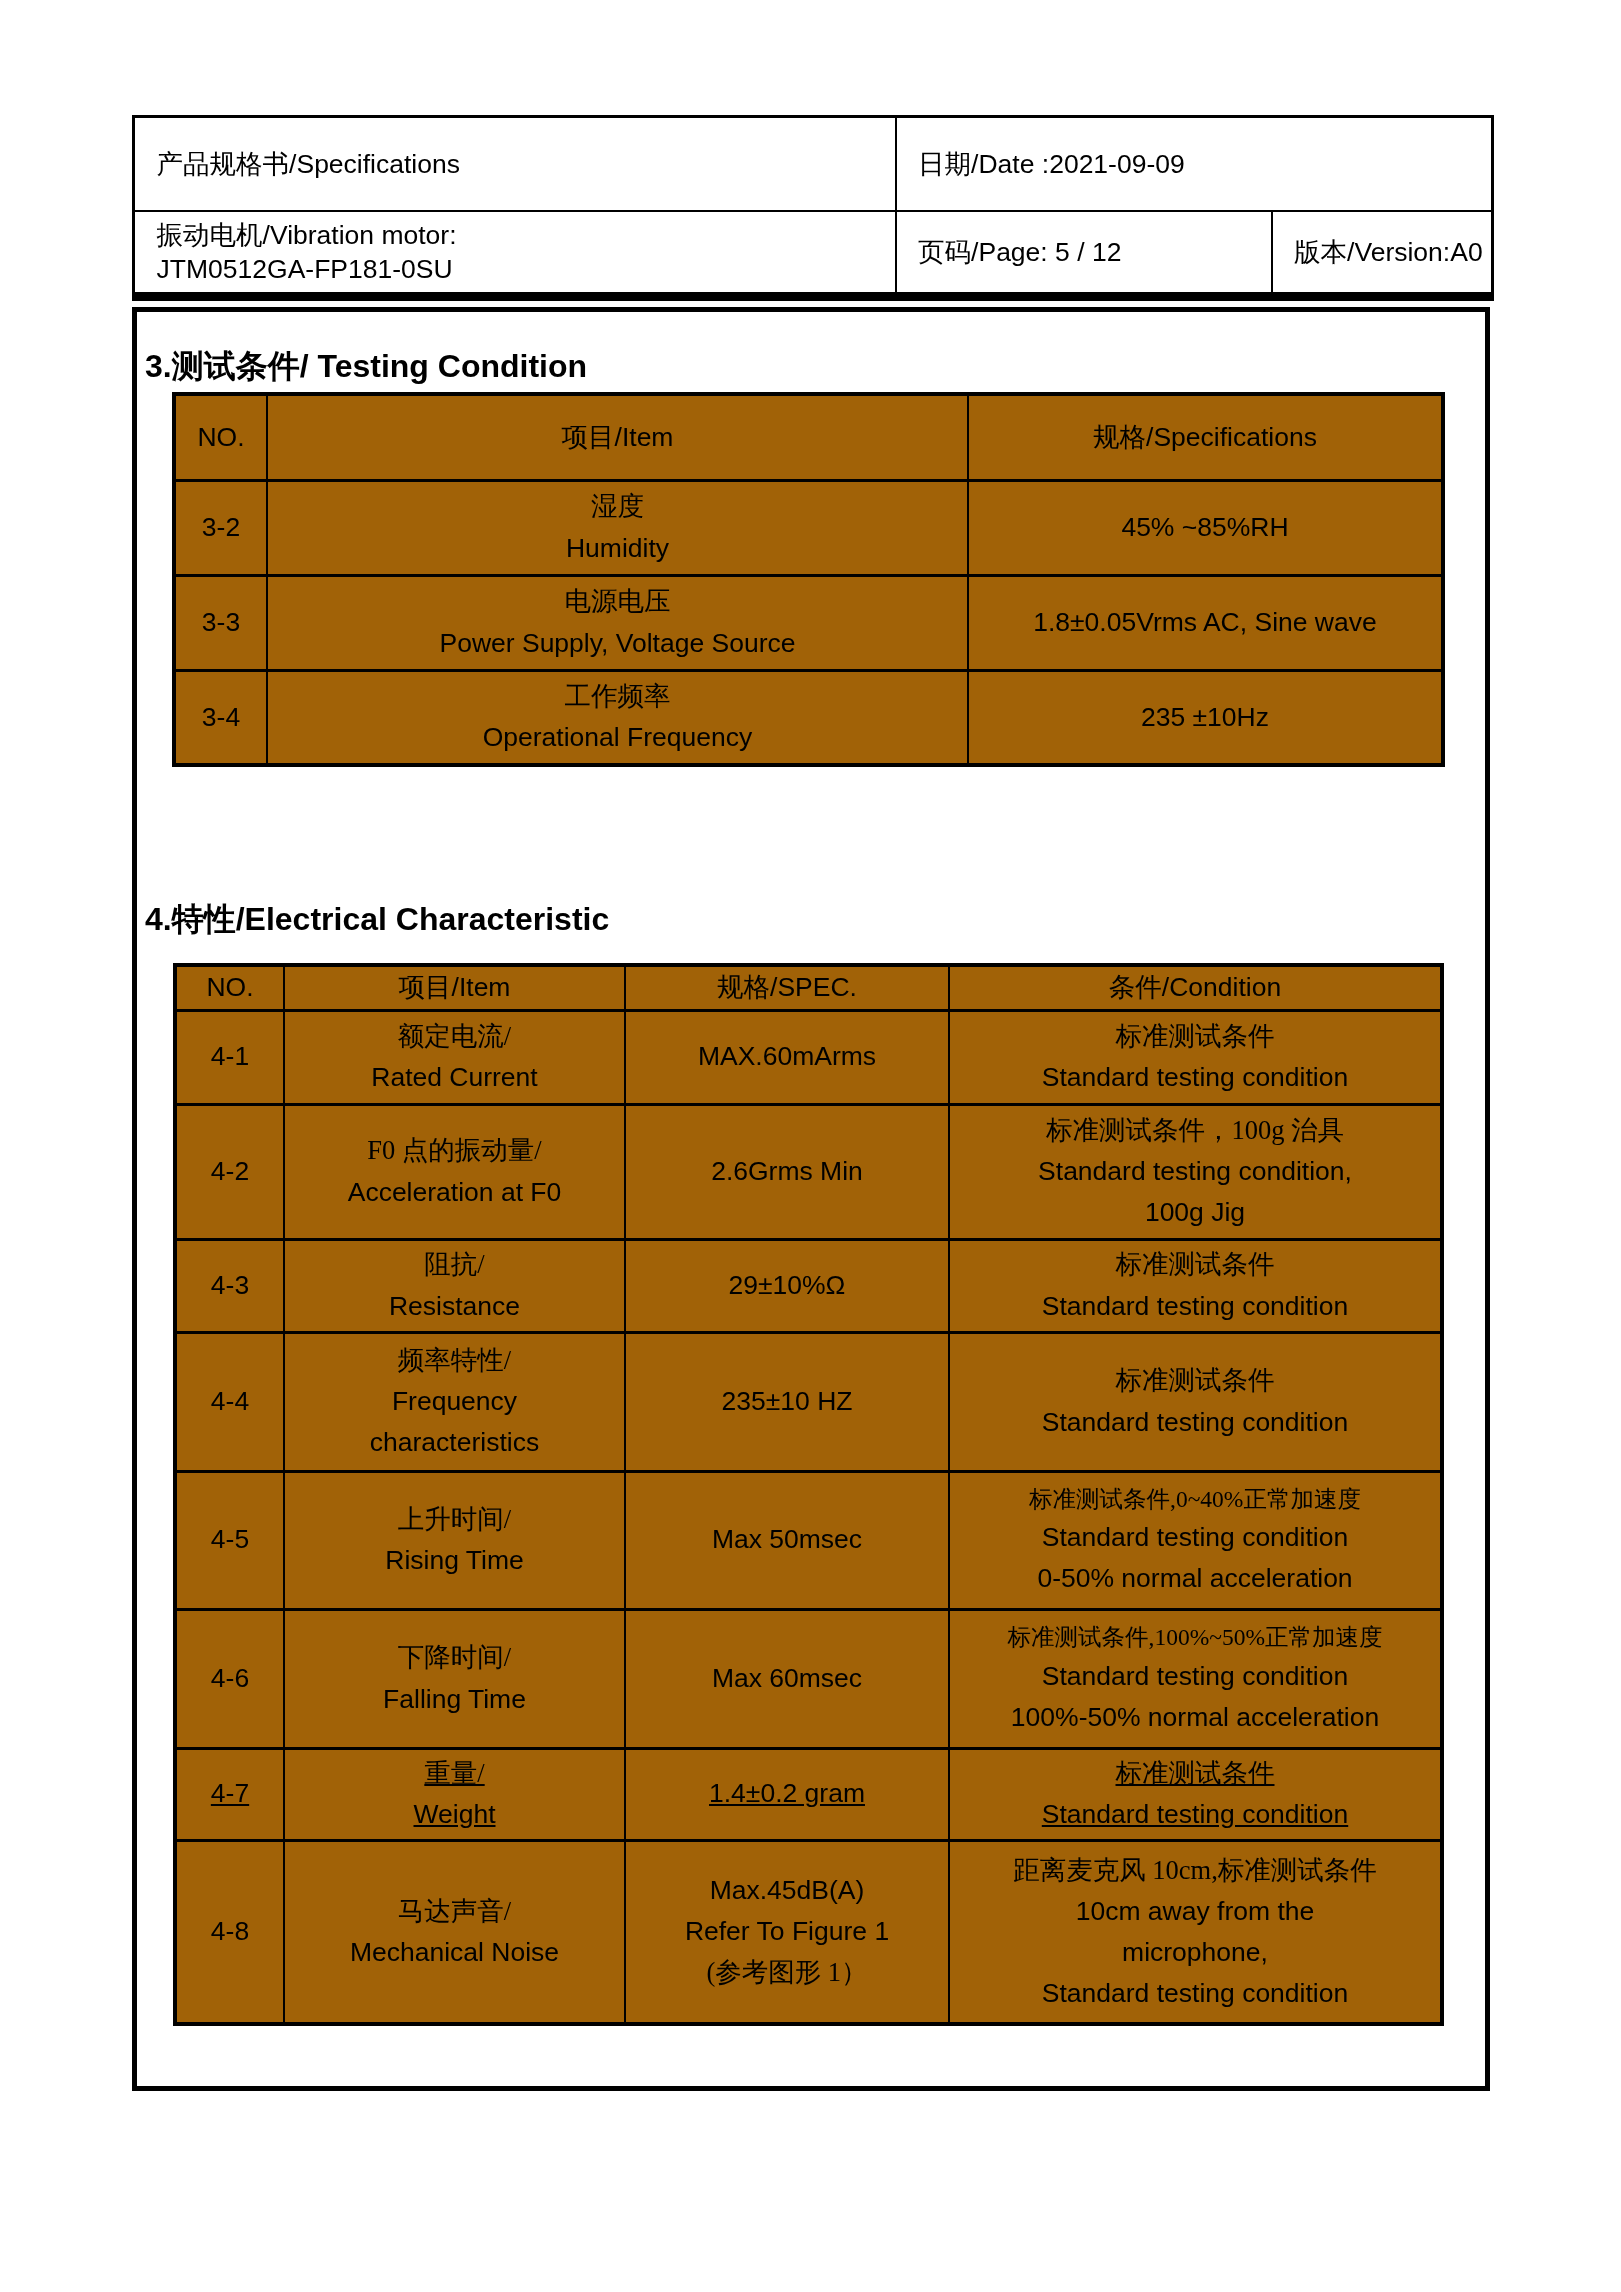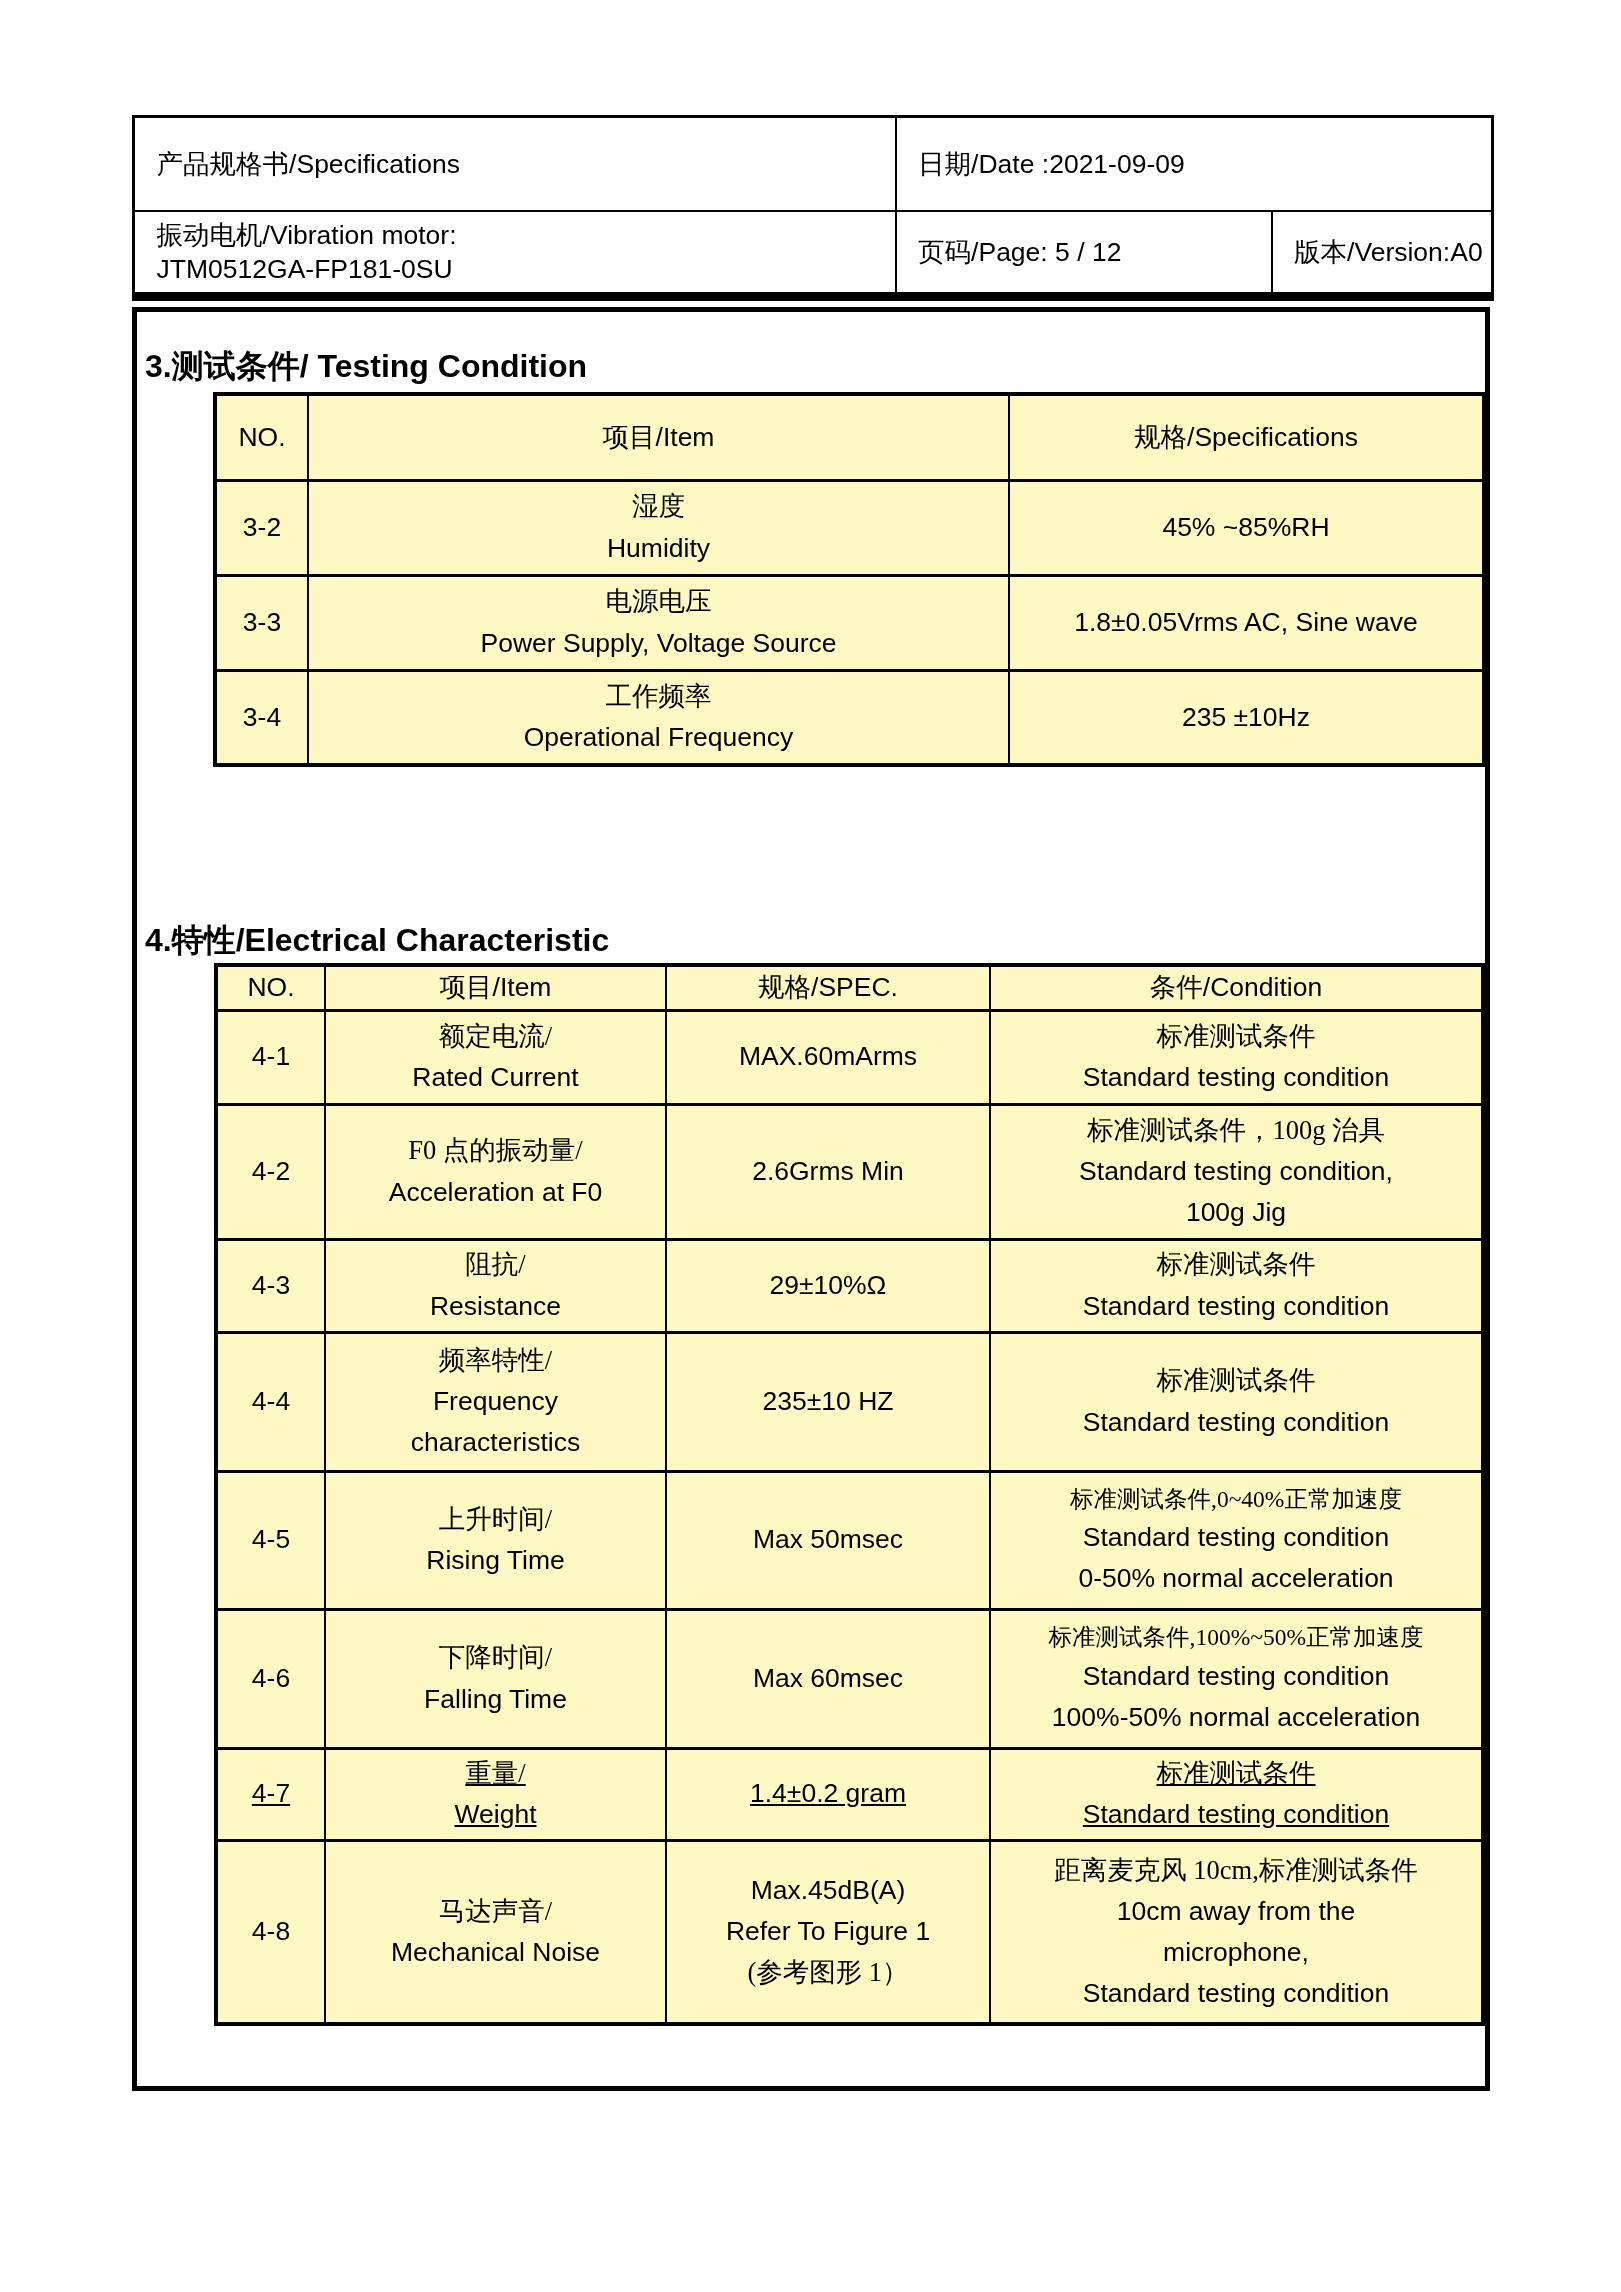--- a/index.html
+++ b/index.html
@@ -58,30 +58,29 @@
 
   
   .section-title {
     position: absolute;
     left: 145px;
     font-size: 32px;
     font-weight: bold;
     white-space: nowrap;
   }
   .s3-title { top: 345px; }
-  .s4-title { top: 919px; }
+  .s4-title { top: 898px; }
 
   
   .spec-table {
     position: absolute;
     border-collapse: collapse;
     table-layout: fixed;
     border: 4.9px solid #000;
-    background: #fef9c3;
-    margin-left: 41px;
+    background: #a16207;
   }
   .spec-table td {
     border-left: 2.9px solid #000;
     border-right: 2.9px solid #000;
     border-top: 3.9px solid #000;
     border-bottom: 3.9px solid #000;
     text-align: center;
     vertical-align: middle;
     font-size: 26.5px;
     line-height: 1.55;

